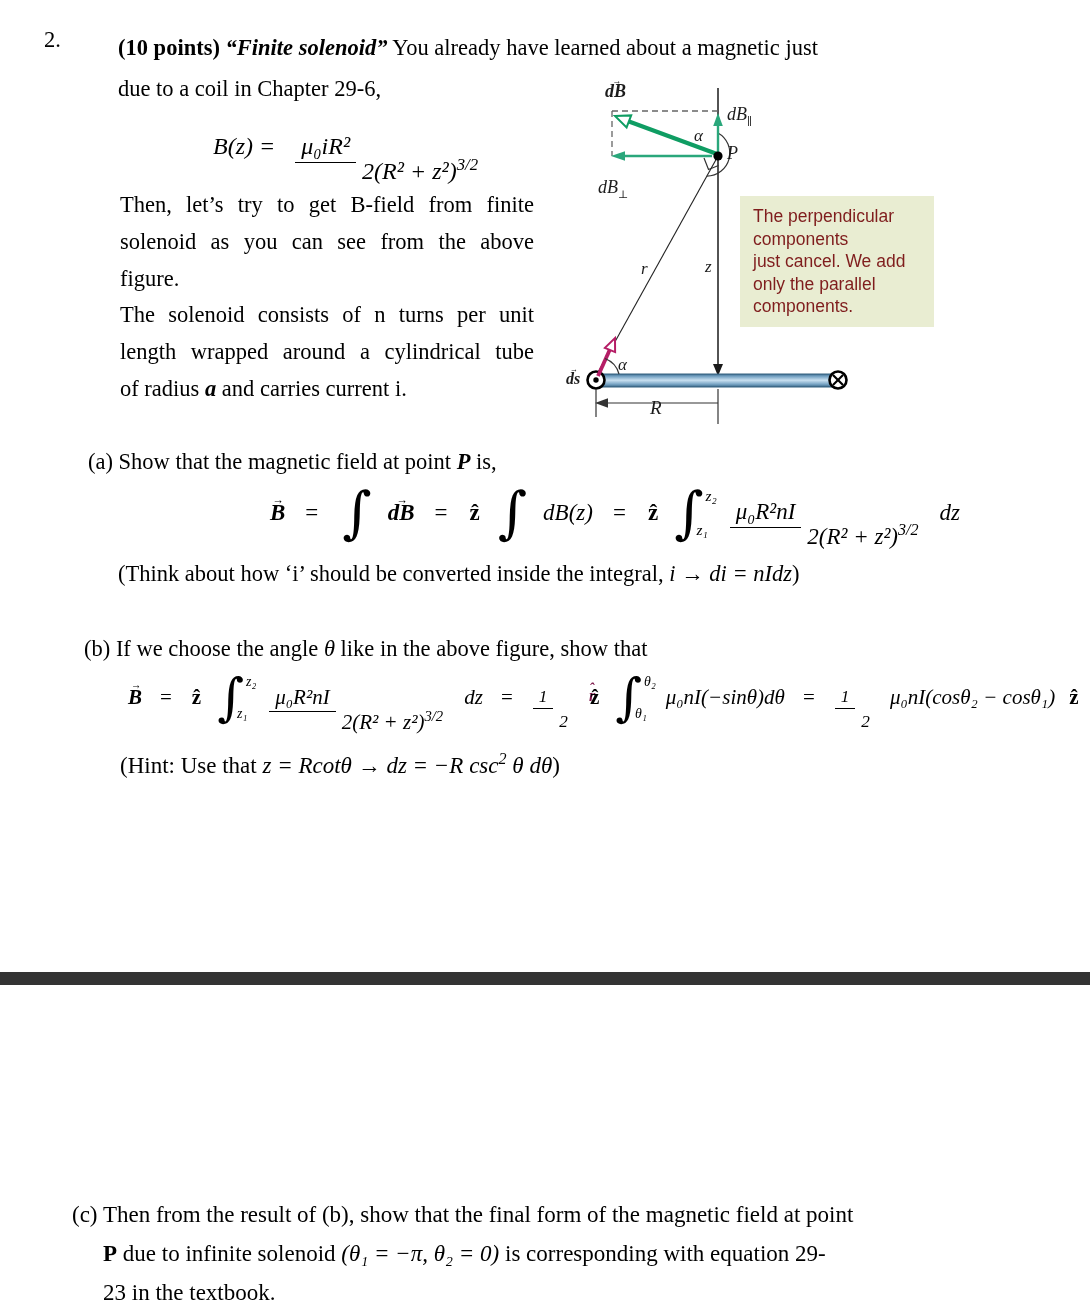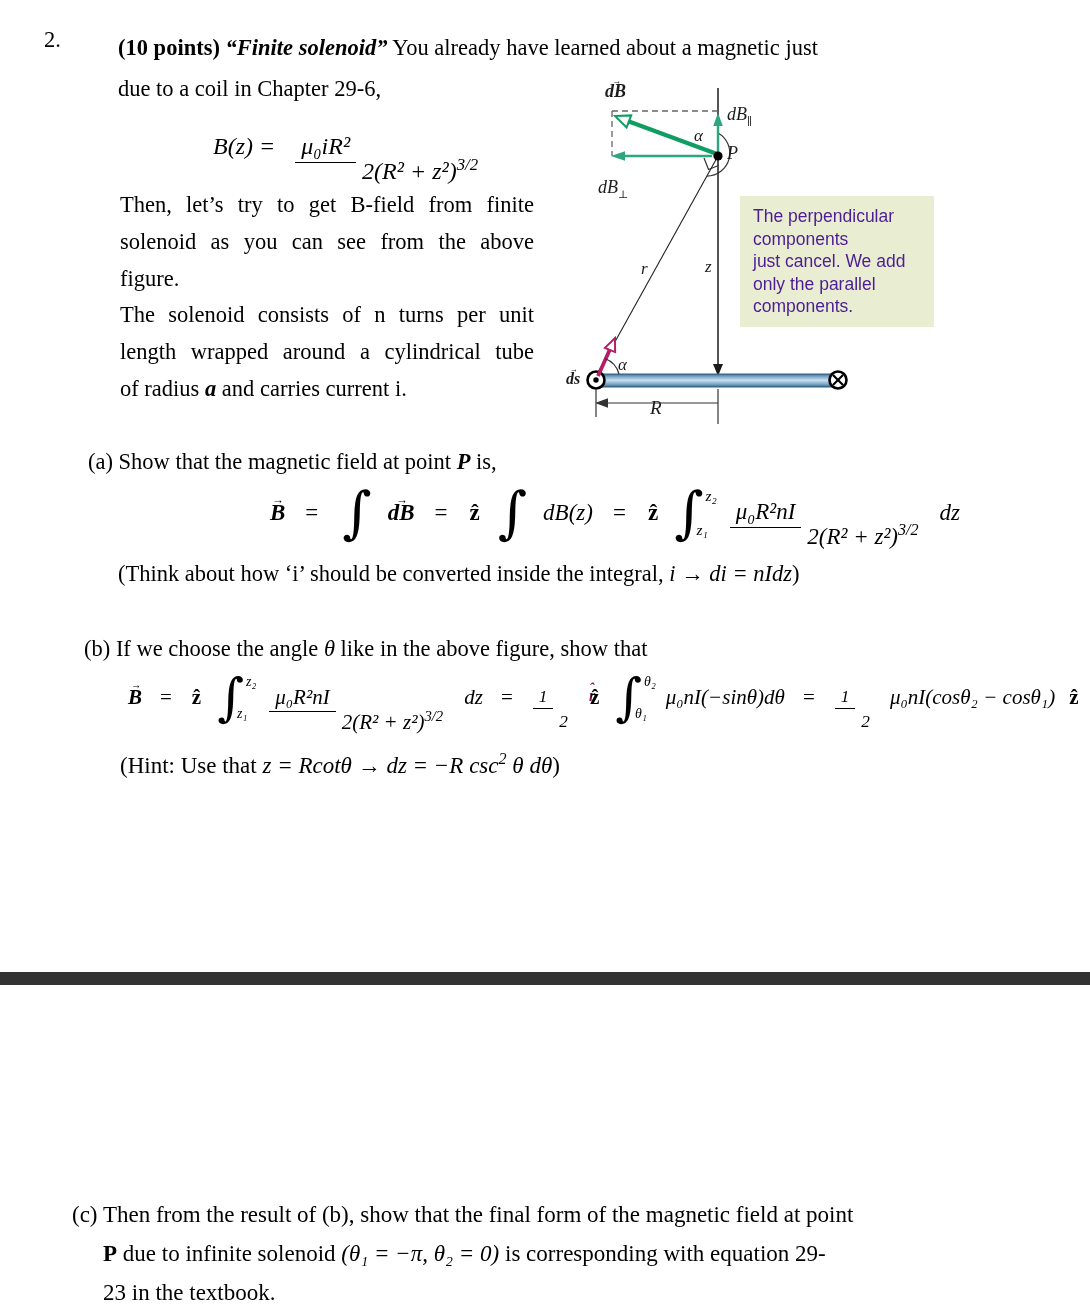--- a/index.html
+++ b/index.html
@@ -52,21 +52,21 @@
                  font-weight:600; font-style:normal; }
   .bhat { font-weight:bold; font-style:normal; margin:0 2px; }
 
   
   .figure { left:565px; top:84px; width:402px; height:352px; }
   .fig-label { position:absolute; font-size:17px; font-style:italic; color:#1c1c1c; white-space:nowrap; }
   .fig-sub { font-size:11px; vertical-align:sub; font-style:normal; }
   .note-box { position:absolute; left:175px; top:112px; width:170px;
               background:#e9edd2; padding:9px 11px 9px 13px;
               font-family:"Liberation Sans","DejaVu Sans",sans-serif;
-              font-style:normal; font-size:17.5px; line-height:22.5px; color:#4c1d95; }
+              font-style:normal; font-size:17.5px; line-height:22.5px; color:#7f1d1d; }
   .hatlbl { position:relative; }
   .hatlbl::after { content:"ˆ"; position:absolute; left:0.02em; top:-0.52em; font-size:0.9em; }
 
   
   .divider { left:0; top:972px; width:1090px; height:13px; background:#333333; }
 </style>
 </head>
 <body>
 
 <div class="canvas">

